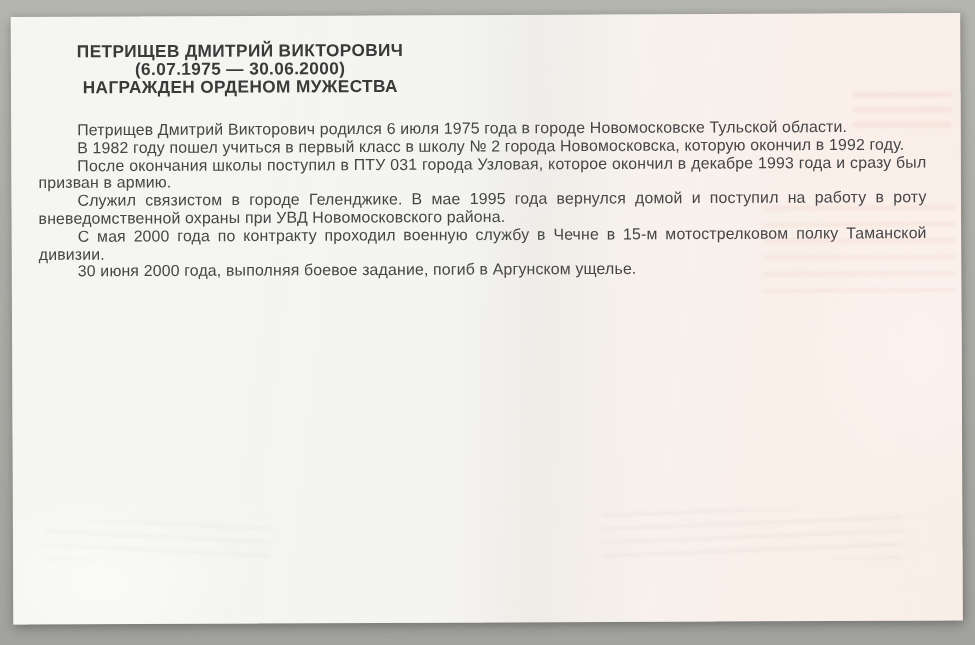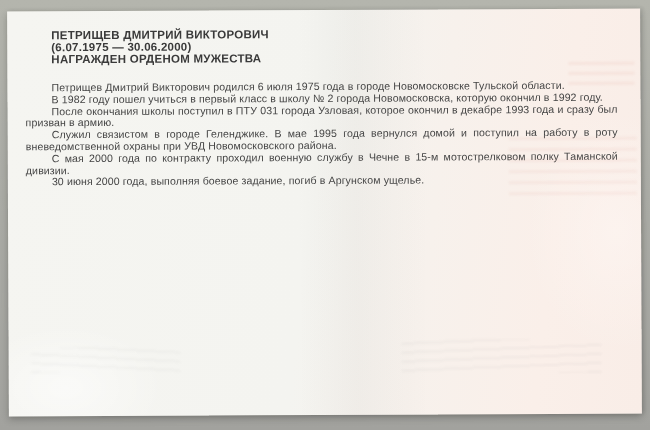--- a/index.html
+++ b/index.html
@@ -40,20 +40,21 @@
   .header-block {
     position: absolute;
     left: 44px;
     top: 18px;
     font-weight: bold;
     font-size: 11.5px;
     line-height: 12.2px;
     letter-spacing: 0.25px;
     color: #3a3a3a;
     white-space: nowrap;
+    text-align: center;
   }
   .body-block {
     position: absolute;
     left: 18px;
     top: 71px;
     width: 592px;
     font-size: 10.6px;
     line-height: 11.8px;
     letter-spacing: 0.1px;
     color: #454545;

